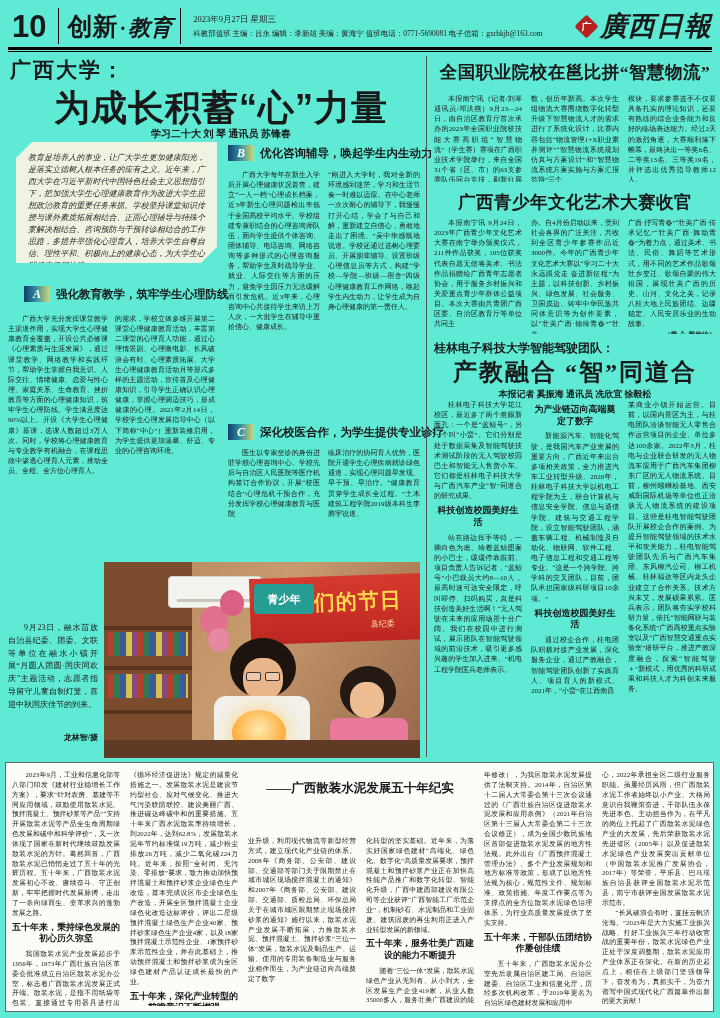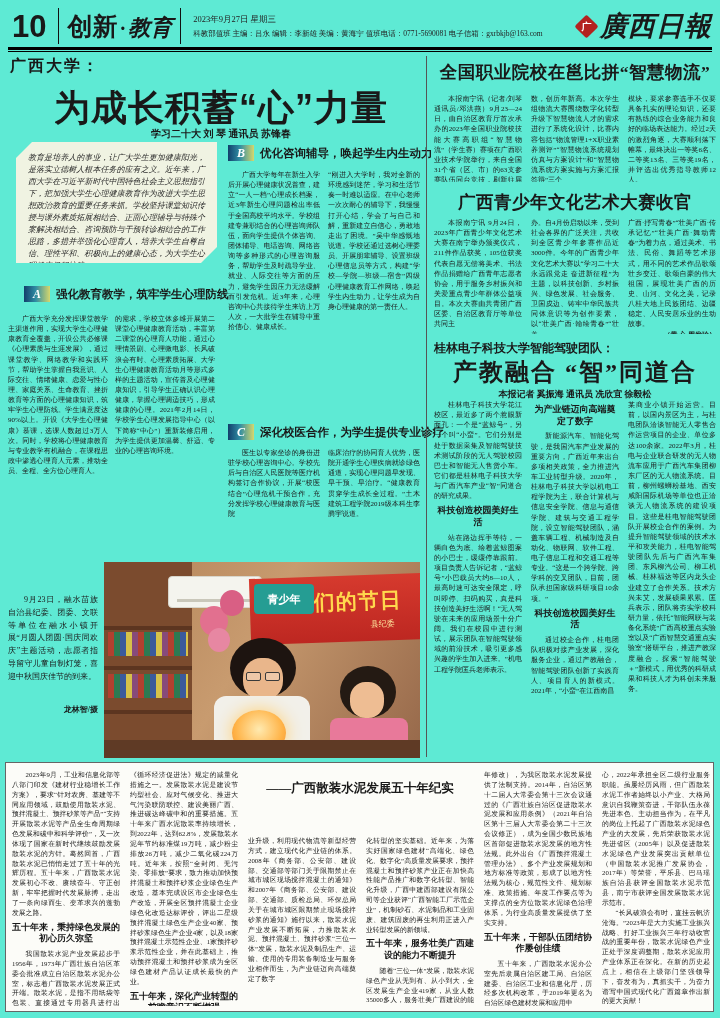--- a/index.html
+++ b/index.html
@@ -15,21 +15,21 @@
   .secname .jy{font-size:22px;font-style:italic;font-weight:bold;}
   .dateblk{font-size:7.5px;line-height:1.8;color:#222;padding-left:4px;white-space:nowrap;}
   .dateblk .d1{font-size:8.5px;}
   .mast{margin-left:auto;display:flex;align-items:center;gap:5px;}
   .mast .dia{width:17px;height:17px;background:#b3221f;transform:rotate(45deg);display:flex;align-items:center;justify-content:center;border-radius:2px;}
   .mast .dia span{transform:rotate(-45deg);color:#fff;font-size:10px;font-weight:bold;}
   .mast .mtxt{font-size:27px;font-weight:bold;font-style:italic;letter-spacing:1px;}
   .thick{position:absolute;left:8px;right:8px;top:47px;height:2.5px;background:#000;}
   .thin{position:absolute;left:8px;right:8px;top:51px;height:1px;background:#000;}
   
-  .kicker{position:absolute;left:10px;top:56px;font-size:16px;font-weight:bold;letter-spacing:2px;}
+  .kicker{position:absolute;left:10px;top:56px;font-size:21px;font-weight:bold;letter-spacing:2px;}
   .mhead{position:absolute;left:22px;top:84px;width:398px;text-align:center;font-size:36px;font-weight:900;letter-spacing:1px;font-family:"Liberation Sans",sans-serif;white-space:nowrap;}
   .mbyline{position:absolute;left:22px;top:127px;width:398px;text-align:center;font-size:10px;font-weight:bold;}
   .introbox{position:absolute;left:16px;top:142px;width:201px;height:121px;background:#f0f3e2;clip-path:polygon(16px 0,100% 0,100% calc(100% - 16px),calc(100% - 16px) 100%,0 100%,0 16px);padding:10px 12px;box-sizing:border-box;font-size:8px;font-style:italic;line-height:1.5;text-align:justify;color:#2a2a2a;overflow:hidden;}
   .sechead{position:absolute;display:flex;align-items:center;gap:6px;}
   .badge{width:26px;height:16px;background:linear-gradient(90deg,#123f6b,#2f8ca3 45%,#d5d76d);color:#fff;font-weight:bold;font-style:italic;font-size:12px;display:flex;align-items:center;justify-content:center;flex:none;}
   .sectitle{font-size:11.5px;font-weight:bold;font-family:"Liberation Sans",sans-serif;white-space:nowrap;}
   .col{position:absolute;font-size:7px;line-height:1.45;text-align:justify;overflow:hidden;}
   .col p{margin:0;text-indent:2em;}
   .col p.noind{text-indent:0;}
   .subhd{font-size:9px;font-weight:bold;text-align:center;margin:4px 0;font-family:"Liberation Sans",sans-serif;text-indent:0;line-height:1.3;}
@@ -48,21 +48,21 @@
   .hair1{position:absolute;left:126px;top:76px;width:66px;height:60px;background:#1d1410;border-radius:50%;}
   .face1{position:absolute;left:139px;top:96px;width:40px;height:42px;background:#e9b68b;border-radius:45%;}
   .glasses{position:absolute;left:142px;top:110px;width:34px;height:9px;display:flex;gap:4px;}
   .glasses i{flex:1;border:1px solid #3a3a3a;background:rgba(255,255,255,.25);border-radius:2px;}
   .body1{position:absolute;left:110px;top:134px;width:96px;height:62px;background:#f2f0ea;border-radius:12px 12px 0 0;}
   .hair2{position:absolute;left:236px;top:104px;width:56px;height:52px;background:#241a13;border-radius:50%;}
   .face2{position:absolute;left:246px;top:120px;width:34px;height:36px;background:#eebd93;border-radius:45%;}
   .body2{position:absolute;left:226px;top:156px;width:78px;height:40px;background:#e8799a;border-radius:8px 8px 0 0;}
   .lantern{position:absolute;left:128px;top:148px;width:54px;height:46px;border-radius:50%;background:radial-gradient(circle at 50% 42%,#ffeab0,#ffb347 62%,#ef8c2d);box-shadow:0 0 18px #ffcf70;}
   .ph-table{position:absolute;left:0;top:178px;width:316px;height:18px;background:#5f3a25;}
-  .caption{position:absolute;left:8px;top:594px;width:90px;font-size:8px;line-height:1.6;text-align:justify;}
+  .caption{position:absolute;left:8px;top:622px;width:90px;font-size:8px;line-height:1.6;text-align:justify;}
   .caption p{margin:0;text-indent:2em;}
   .credit{display:block;text-align:right;font-weight:bold;margin-top:20px;}
   
   .vdiv{position:absolute;left:426px;top:56px;width:1px;height:701px;background:#555;}
   .rhead{position:absolute;left:434px;width:282px;text-align:center;font-weight:bold;letter-spacing:.5px;white-space:nowrap;}
   .r1h{top:60px;font-size:17.5px;}
   .r2h{top:190px;font-size:17.5px;}
   .r3kick{position:absolute;left:434px;top:340px;font-size:12px;font-weight:bold;font-family:"Liberation Sans",sans-serif;}
   .r3h{top:356px;font-size:24px;letter-spacing:2px;}
   .r3by{position:absolute;left:434px;top:388px;width:282px;text-align:center;font-size:9px;font-weight:bold;}

